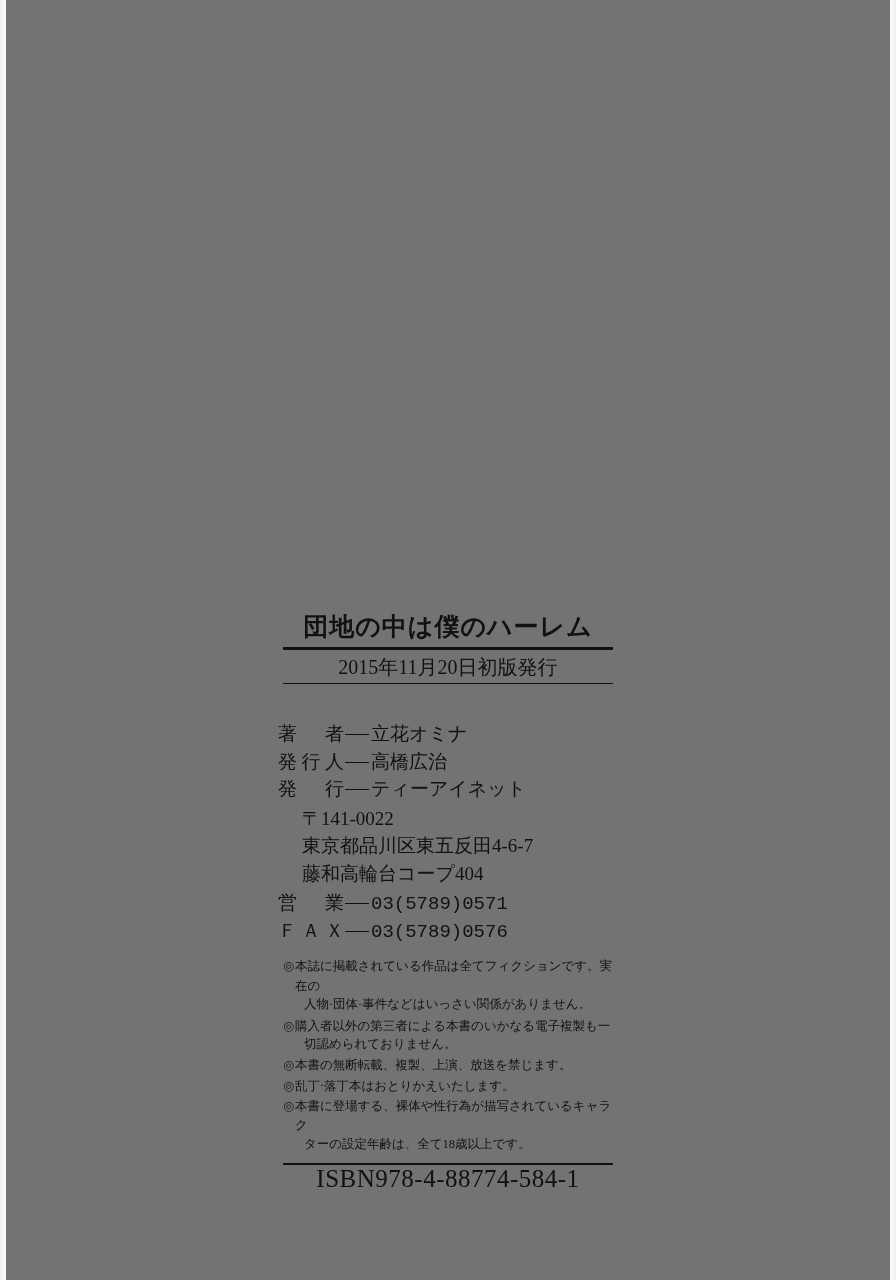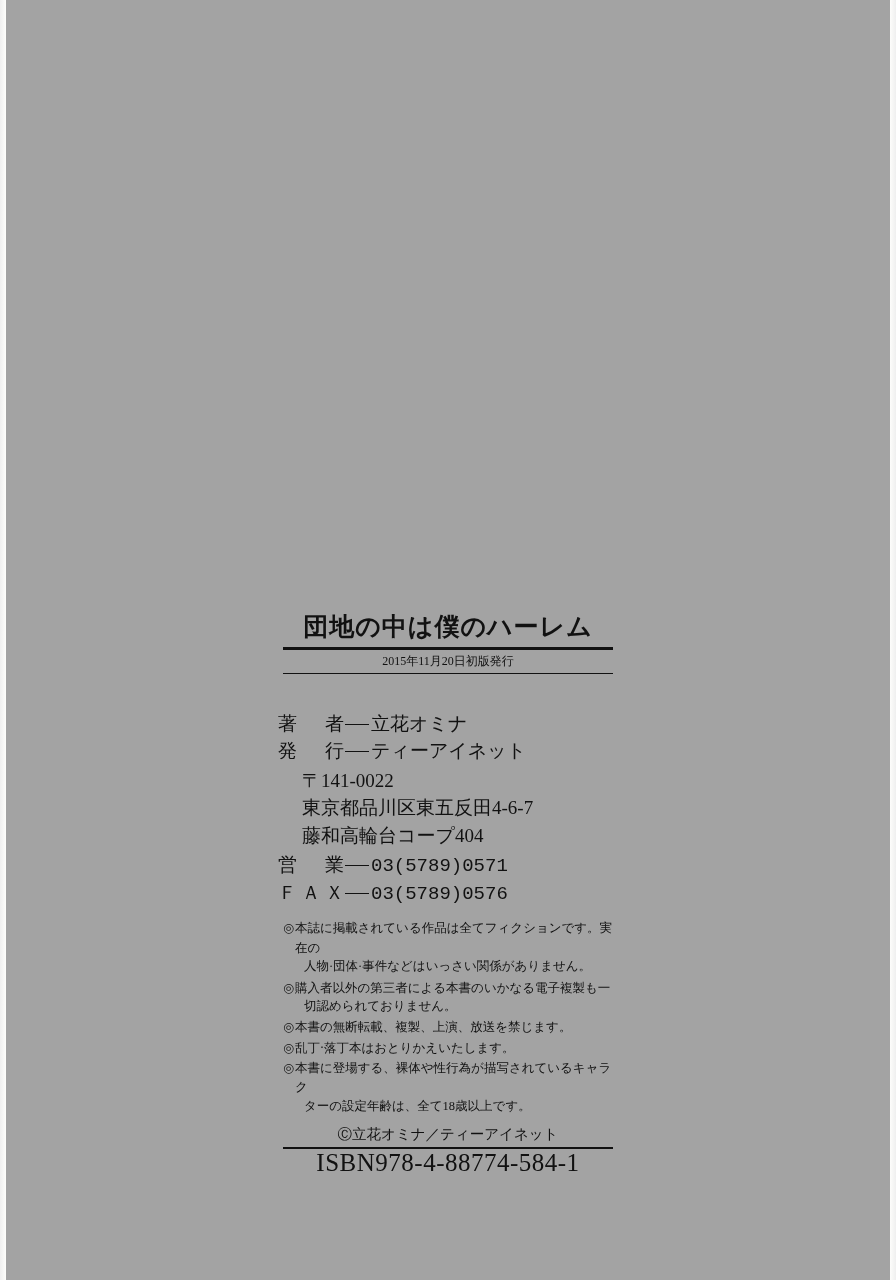--- a/index.html
+++ b/index.html
@@ -13,21 +13,21 @@
     font-family: "Liberation Serif", "DejaVu Serif", serif;
     color: #111111;
     position: relative;
     overflow: hidden;
   }
 
   
   .page {
     position: absolute;
     inset: 0;
-    background: #a3a3a3;
+    background: #737373;
   }
   .page-edge-left {
     position: absolute;
     left: 0; top: 0; bottom: 0;
     width: 6px;
     background: linear-gradient(to right, #efefef, #fdfdfb);
   }
   .page-edge-right {
     position: absolute;
     right: 0; top: 0; bottom: 0;
@@ -55,21 +55,21 @@
     letter-spacing: 1px;
     line-height: 1.2;
     white-space: nowrap;
   }
   .title-rule {
     height: 3px;
     background: #111111;
     margin: 5px 0 4px 0;
   }
   .pub-date {
-    font-size: 12px;
+    font-size: 20px;
     letter-spacing: 0px;
     line-height: 1.3;
   }
   .date-rule {
     height: 1px;
     background: #111111;
     margin-top: 3px;
   }
 
   .credits {
@@ -170,20 +170,25 @@
       <div class="title-rule"></div>
       <div class="pub-date">2015年11月20日初版発行</div>
       <div class="date-rule"></div>
     </div>
 
     <div class="credits">
       <div class="credit-row">
         <span class="credit-label">著　者</span>
         <span class="credit-dash"></span>
         <span class="credit-value">立花オミナ</span>
+      </div>
+      <div class="credit-row">
+        <span class="credit-label">発行人</span>
+        <span class="credit-dash"></span>
+        <span class="credit-value">高橋広治</span>
       </div>
       <div class="credit-row">
         <span class="credit-label">発　行</span>
         <span class="credit-dash"></span>
         <span class="credit-value">ティーアイネット</span>
       </div>
 
       <div class="addr-line">〒141-0022</div>
       <div class="addr-line">東京都品川区東五反田4-6-7</div>
       <div class="addr-line">藤和高輪台コープ404</div>
@@ -232,19 +237,18 @@
       <div class="notice">
         <span class="notice-mark">◎</span>
         <span class="notice-text">
           <span>本書に登場する、裸体や性行為が描写されているキャラク</span>
           <span class="cont">ターの設定年齢は、全て18歳以上です。</span>
         </span>
       </div>
     </div>
 
     <div class="footer">
-      <div class="copyright">Ⓒ立花オミナ／ティーアイネット</div>
       <div class="footer-rule"></div>
       <div class="isbn">ISBN978-4-88774-584-1</div>
     </div>
 
   </div>
 </div>
 
 </body></html>

